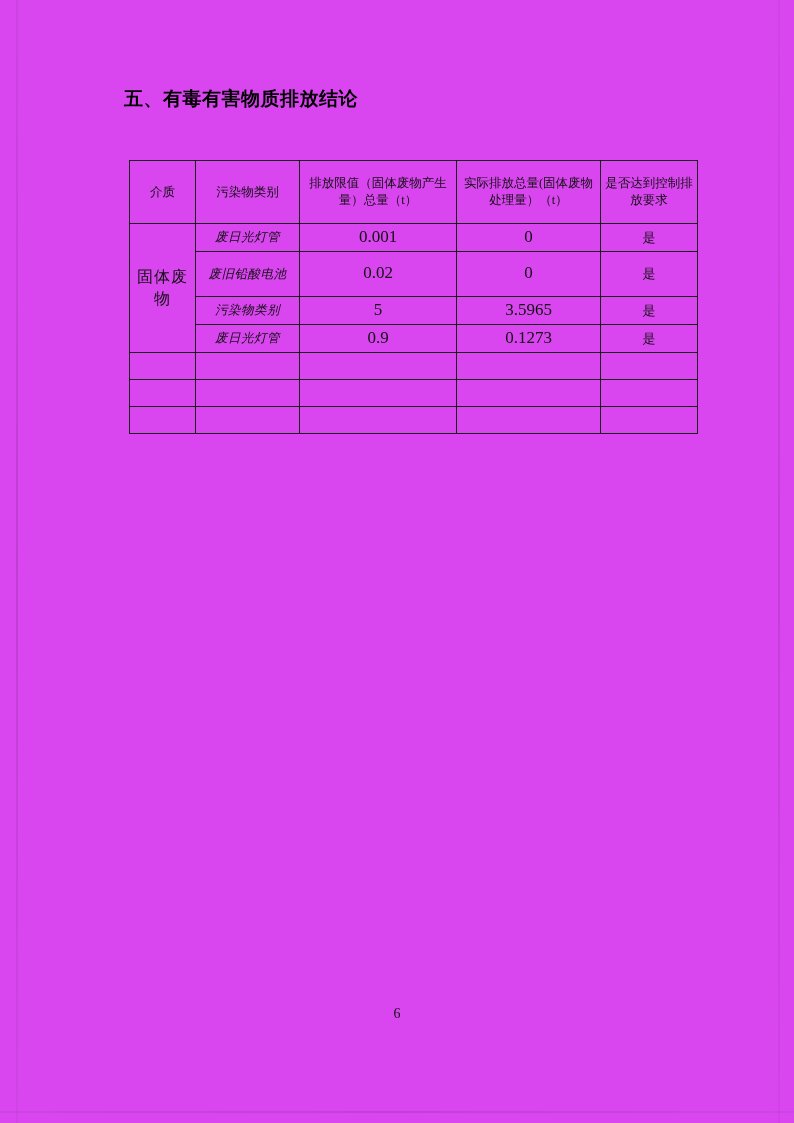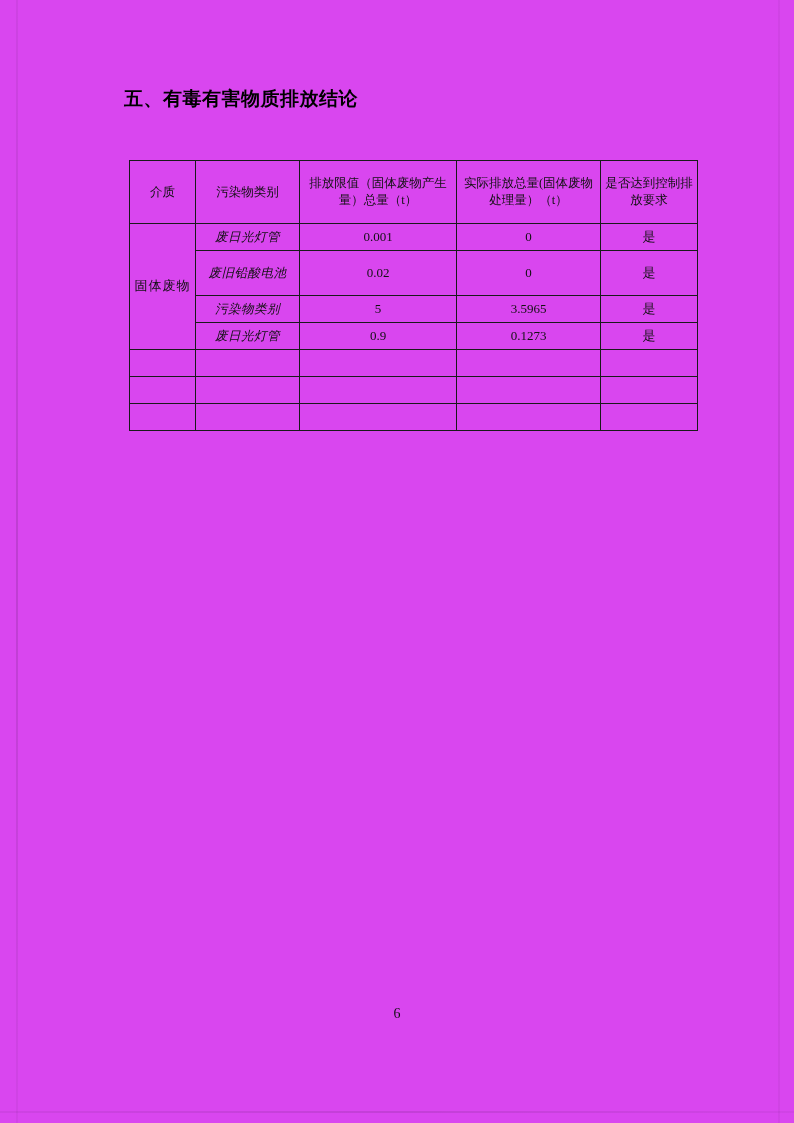--- a/index.html
+++ b/index.html
@@ -74,32 +74,31 @@
   .col-limit { width: 157px; }
   .col-actual { width: 144px; }
   .col-meet { width: 97px; }
 
   td.header-cell {
     font-size: 12.5px;
     height: 58px;
     padding: 3px 5px;
   }
   td.medium-cell {
-    font-size: 13px;
+    font-size: 16px;
     line-height: 1.5;
     letter-spacing: 1px;
-    font-family: Liberation Mono, monospace;
   }
   td.category-cell {
     font-size: 12.5px;
     letter-spacing: 0.5px;
     font-style: italic;
   }
   td.value-cell {
-    font-size: 13px;
+    font-size: 17px;
   }
   td.meet-cell {
     font-size: 13px;
   }
   tr.row-normal td { height: 22px; }
   tr.row-tall td { height: 40px; margin-top: 13px; }
   tr.row-empty td { height: 22px; }
 
   .page-number {
     position: absolute;

